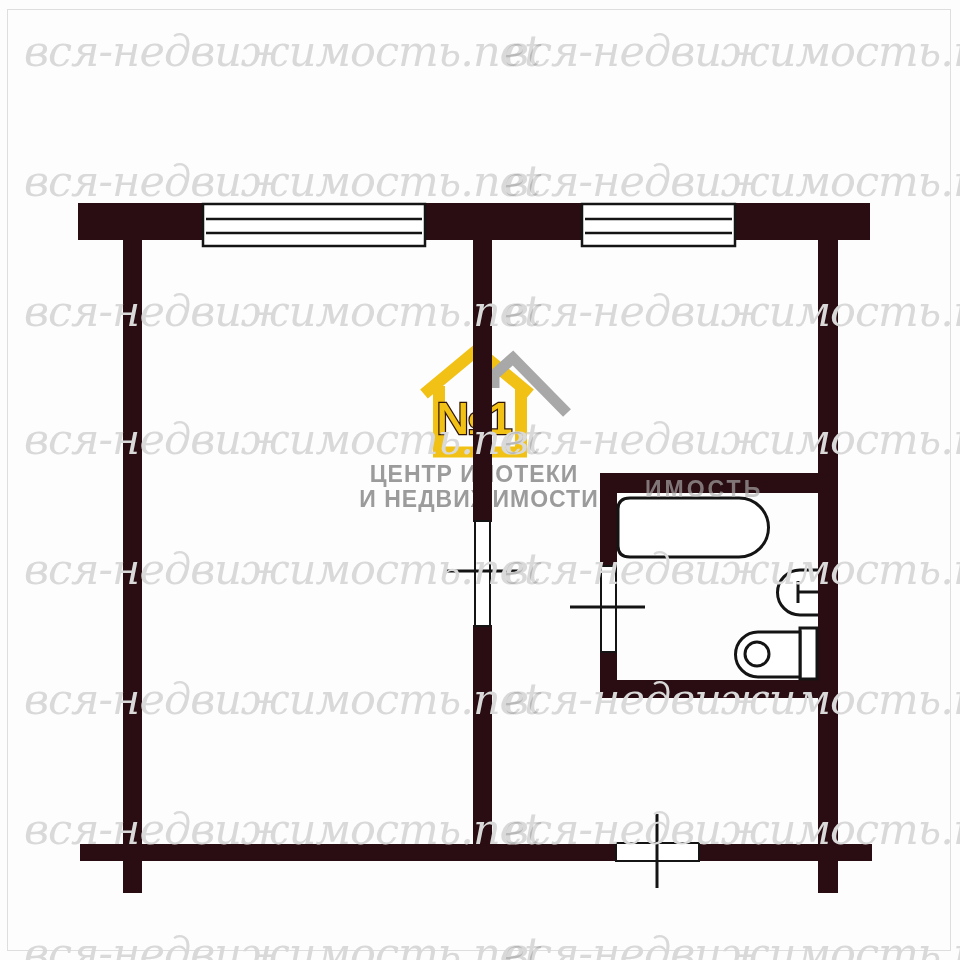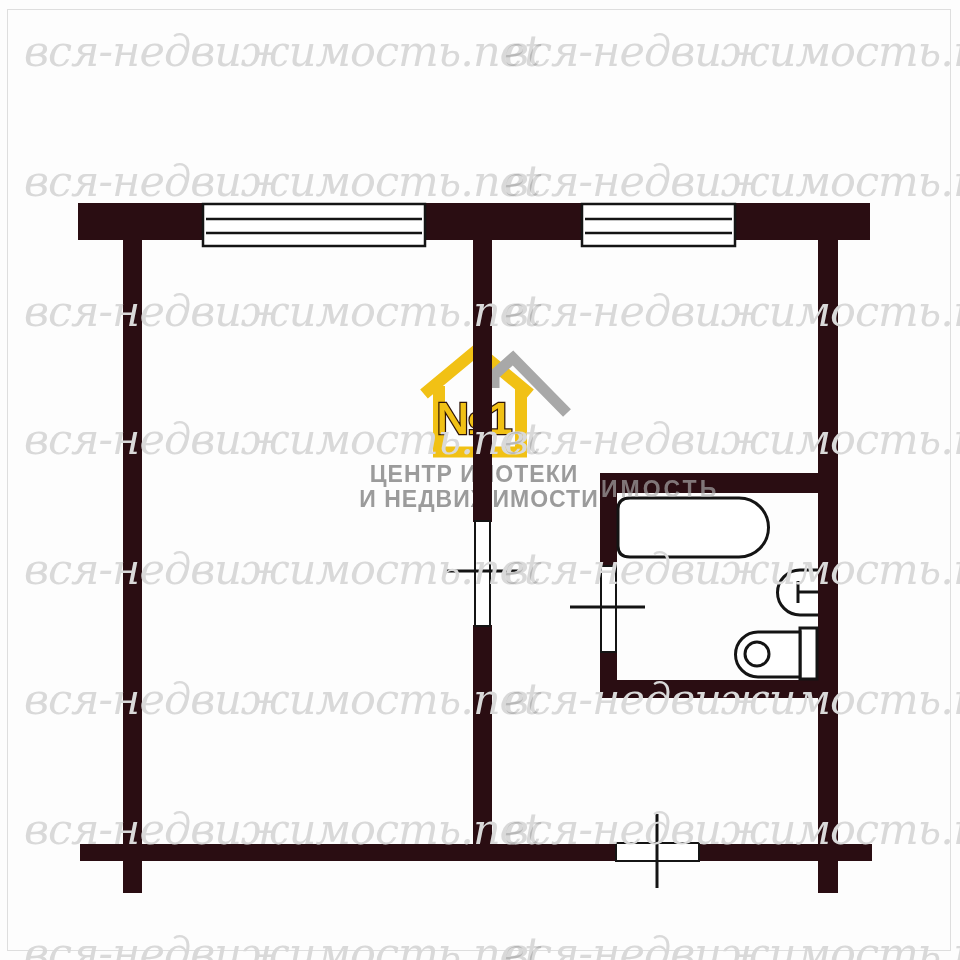--- a/index.html
+++ b/index.html
@@ -22,21 +22,21 @@
     font-size:43px;letter-spacing:-1px;
     color:var(--wm-color,#d9d9d9);
     mix-blend-mode:multiply;pointer-events:none;
     line-height:1;
   }
   #wm-fragment{
     position:absolute;z-index:31;left:601px;top:478px;
     font-family:"Liberation Sans",sans-serif;font-weight:bold;
     font-size:23px;letter-spacing:3px;
     color:rgba(175,175,175,0.65);
-    pointer-events:none;line-height:1;
+    pointer-events:none;line-height:1;padding-left:44px;
   }
   svg text{font-family:"Liberation Sans",sans-serif;}
 </style>
 </head>
 <body>
 
 <div id="frame"></div>
 
 <svg id="logo-layer" class="layer" viewBox="0 0 960 960">
 

